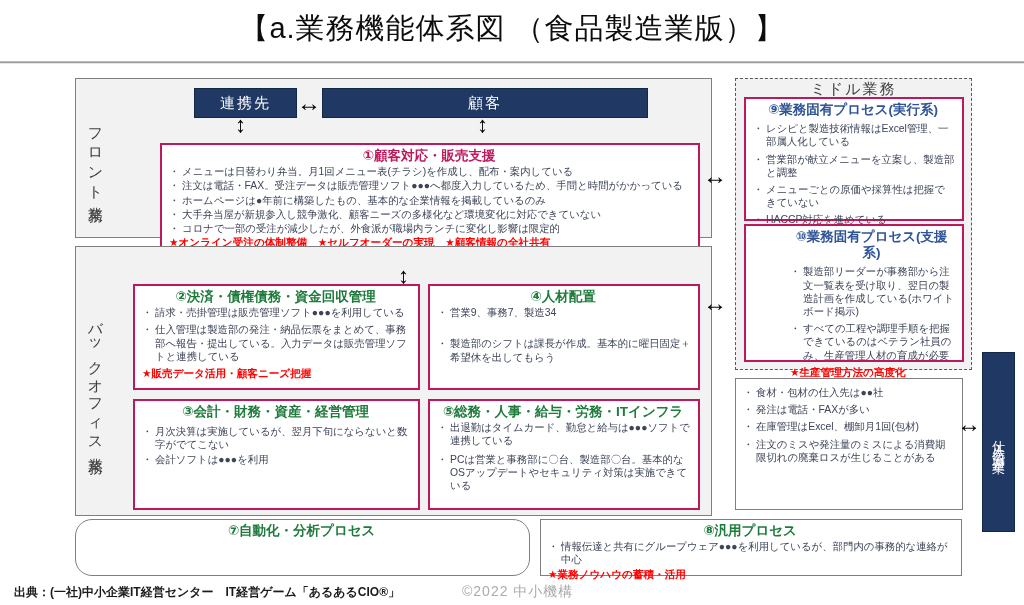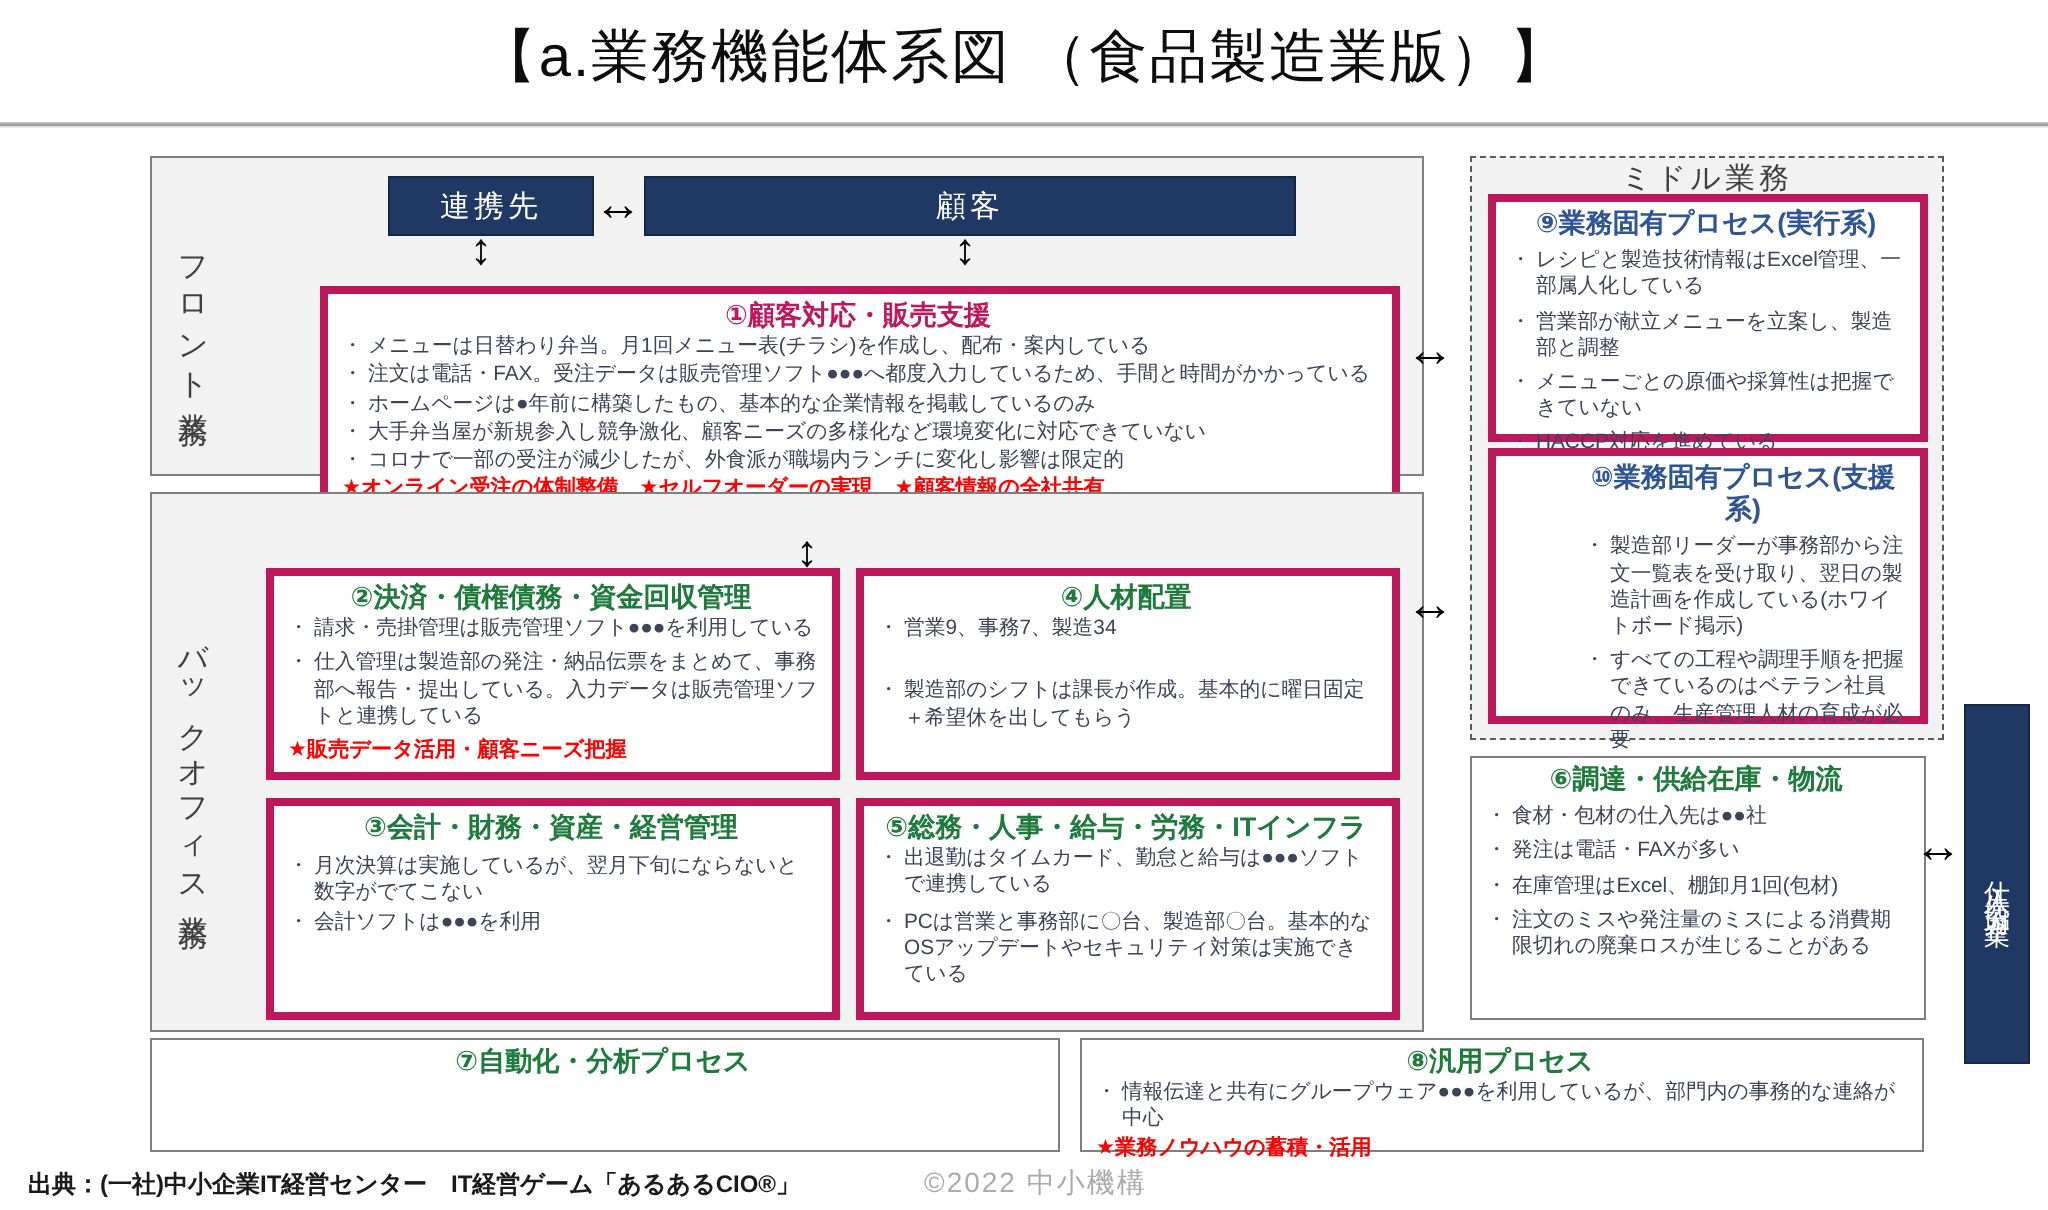--- a/index.html
+++ b/index.html
@@ -37,21 +37,21 @@
     background:#1F3864; color:#ffffff; border:1px solid #142747;
     display:flex; align-items:center; justify-content:center;
     font-size:15px; letter-spacing:2px;
   }
   .v-navy {
     writing-mode:vertical-rl; text-orientation:mixed;
     font-size:13px; letter-spacing:3px; line-height:1;
   }
 
   
-  .fbox { background:#ffffff; border:4px solid #be185d; padding:3px 7px 2px 5px; }
+  .fbox { background:#ffffff; border:2px solid #be185d; padding:3px 7px 2px 5px; }
   .fbox-strong { border:1.5px solid #7F7F7F; }
   .fbox h3 { text-align:center; font-size:13.5px; font-weight:bold; line-height:1.2; margin-bottom:1px; }
   .t-red   { color:#be185d; }
   .t-green { color:#1E7B3C; }
   .t-blue  { color:#2F5597; }
 
   ul.bl { list-style:none; }
   ul.bl li {
     position:relative; padding-left:15px;
     font-size:10.4px; line-height:1.27; color:#3D4458; margin-top:1px;
@@ -154,36 +154,35 @@
   <h3 class="t-blue">⑩業務固有プロセス(支援系)</h3>
   <ul class="bl sp">
     <li>製造部リーダーが事務部から注文一覧表を受け取り、翌日の製造計画を作成している(ホワイトボード掲示)</li>
     <li>すべての工程や調理手順を把握できているのはベテラン社員のみ、生産管理人材の育成が必要</li>
   </ul>
   <div class="star star-pad" style="margin-top:3px;">★生産管理方法の高度化</div>
   <div class="star star-pad">★人材育成による品質安定</div>
 </div>
 
 <div class="abs fbox fbox-strong" style="left:735px; top:378px; width:228px; height:132px;">
-  <h3 class="t-green">⑥調達・供給在庫・物流</h3>
   <ul class="bl sp">
     <li>食材・包材の仕入先は●●社</li>
     <li>発注は電話・FAXが多い</li>
     <li>在庫管理はExcel、棚卸月1回(包材)</li>
     <li>注文のミスや発注量のミスによる消費期限切れの廃棄ロスが生じることがある</li>
   </ul>
 </div>
 
 <div class="abs navybox v-navy" style="left:982px; top:352px; width:33px; height:180px;">仕入先・協力企業</div>
 
 <div class="abs arrow a-h" style="left:703px; top:164px;">↔</div>
 <div class="abs arrow a-h" style="left:703px; top:291px;">↔</div>
 <div class="abs arrow a-h" style="left:957px; top:412px; z-index:5;">↔</div>
 
-<div class="abs fbox fbox-strong" style="left:75px; top:519px; width:455px; height:57px;">
+<div class="abs fbox fbox-strong" style="left:75px; top:519px; width:455px; height:57px;border-radius:17px;">
   <h3 class="t-green">⑦自動化・分析プロセス</h3>
 </div>
 
 <div class="abs fbox fbox-strong" style="left:540px; top:519px; width:422px; height:57px;">
   <h3 class="t-green">⑧汎用プロセス</h3>
   <ul class="bl">
     <li>情報伝達と共有にグループウェア●●●を利用しているが、部門内の事務的な連絡が中心</li>
   </ul>
   <div class="star star-pad">★業務ノウハウの蓄積・活用</div>
 </div>

